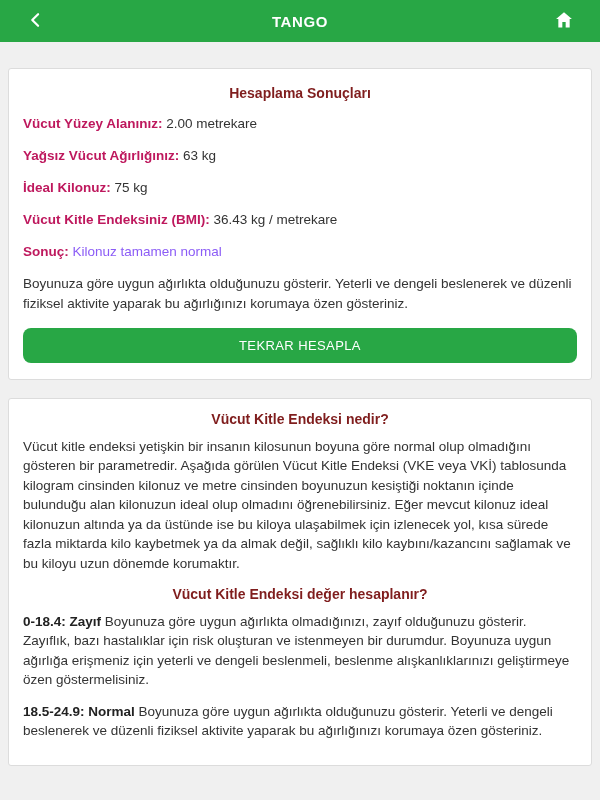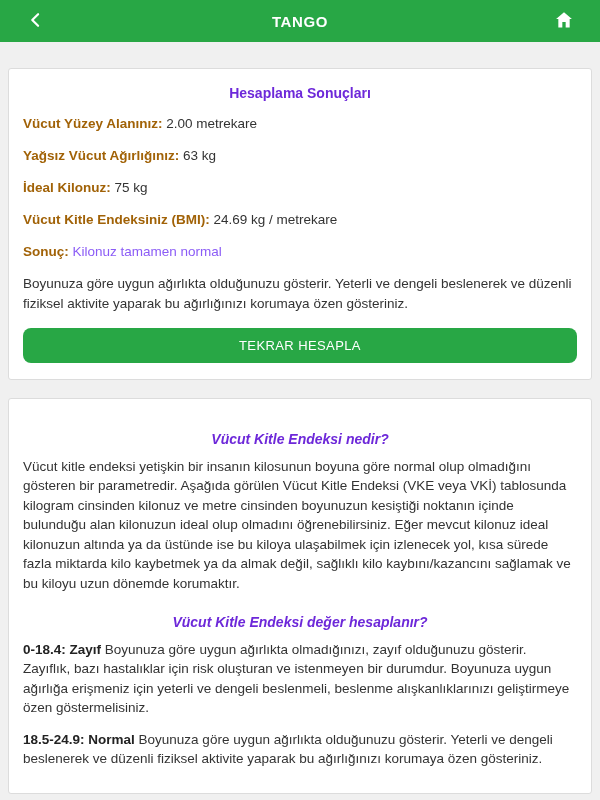--- a/index.html
+++ b/index.html
@@ -42,46 +42,46 @@
     background: #fff;
     border: 1px solid #dcdcdc;
     border-radius: 3px;
     padding: 12px 14px;
     margin-bottom: 18px;
   }
   .card h2 {
     text-align: center;
     font-size: 14px;
     font-weight: bold;
-    color: #6d28d9;
+    color: #7f1d1d;
     margin: 4px 0 14px 0;
   }
   .result-row { font-size: 13.5px; margin-bottom: 13px; line-height: 1.4; }
-  .result-row b { color: #a16207; }
+  .result-row b { color: #be185d; }
   .green-text { color: #8b5cf6; }
   .desc {
     font-size: 13.5px;
     line-height: 1.45;
     margin: 2px 0 14px 0;
   }
   .btn-primary {
     display: block;
     width: 100%;
     background: #28a745;
     border: none;
     border-radius: 8px;
     color: #fff;
     font-family: "Liberation Sans", sans-serif;
     font-size: 13px;
     letter-spacing: 0.4px;
     padding: 10px 0;
     cursor: pointer;
     margin: 4px 0 4px 0;
   }
-  .info-card h2 { margin: 20px 0 10px 0; font-style: italic; }
+  .info-card h2 { margin: 0 0 10px 0; }
   .info-card p {
     font-size: 13.5px;
     line-height: 1.45;
     margin-bottom: 12px;
   }
   .info-card p b { color: #222; }
 </style>
 </head>
 <body>
 
@@ -115,21 +115,21 @@
     <p class="result-row">
       <b>Yağsız Vücut Ağırlığınız:</b>
       <span>63 kg</span>
     </p>
     <p class="result-row">
       <b>İdeal Kilonuz:</b>
       <span>75 kg</span>
     </p>
     <p class="result-row">
       <b>Vücut Kitle Endeksiniz (BMI):</b>
-      <span>24.69 kg / metrekare</span>
+      <span>36.43 kg / metrekare</span>
     </p>
 
     <p class="result-row">
       <b>Sonuç:</b>
       <span class="green-text">Kilonuz tamamen normal</span>
     </p>
 
     <p class="desc">Boyunuza göre uygun ağırlıkta olduğunuzu gösterir. Yeterli ve dengeli beslenerek ve düzenli fiziksel aktivite yaparak bu ağırlığınızı korumaya özen gösteriniz.</p>
 
     <button class="btn-primary">TEKRAR HESAPLA</button>

